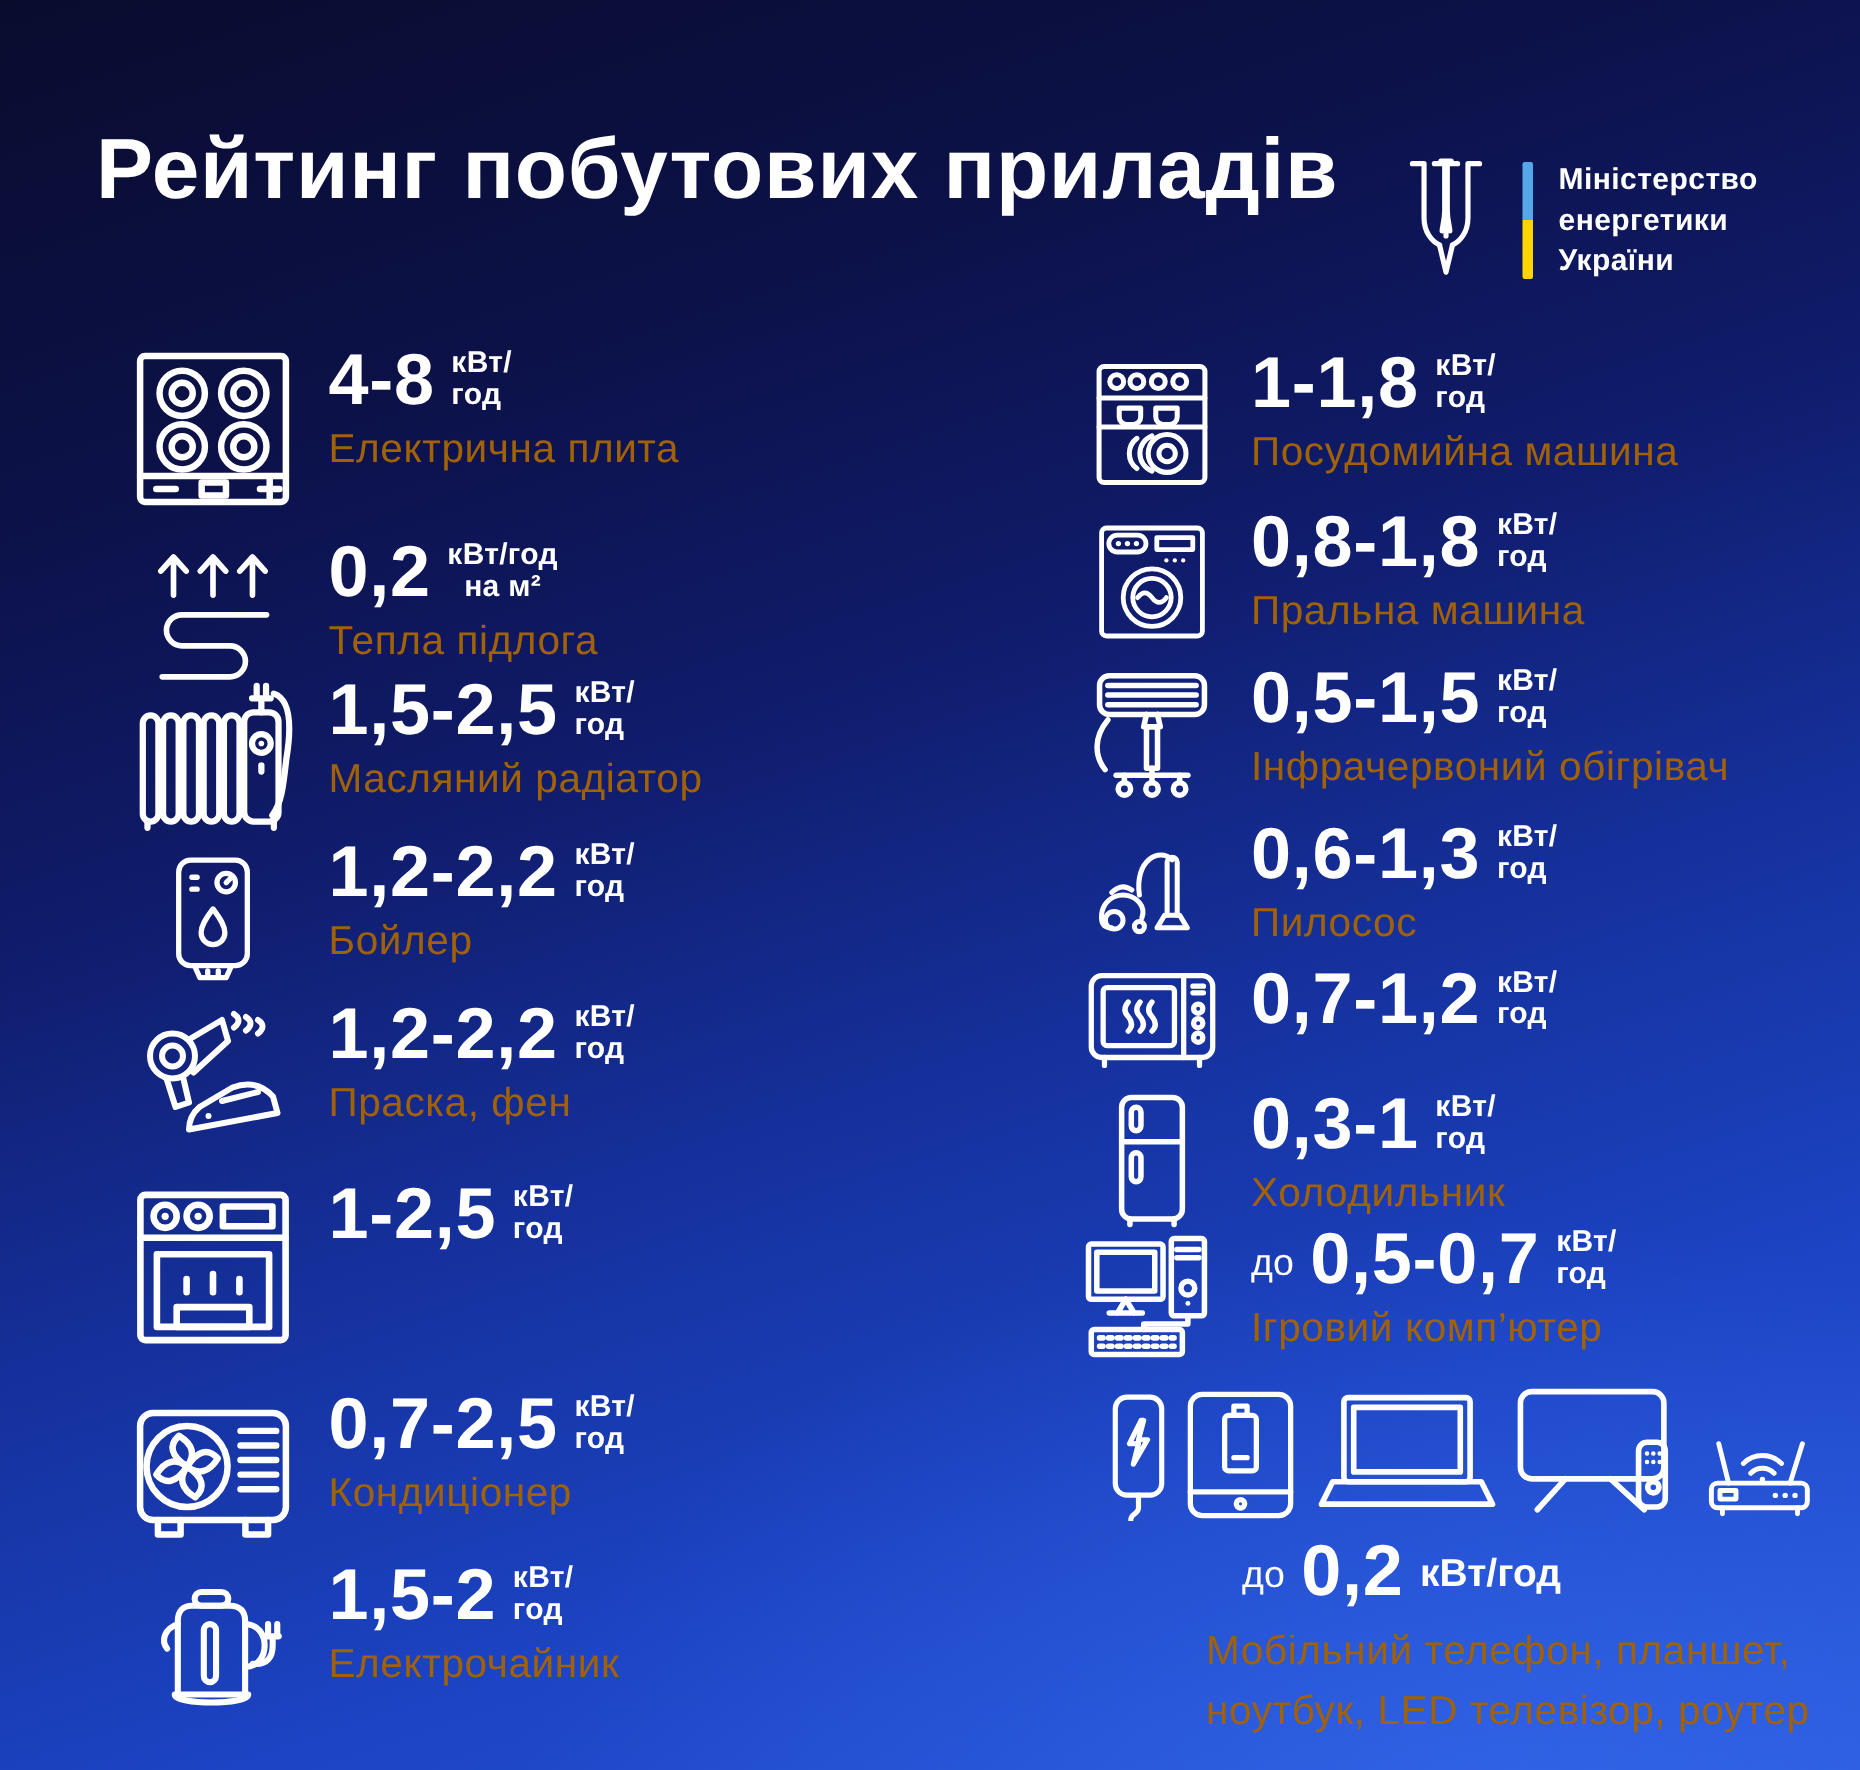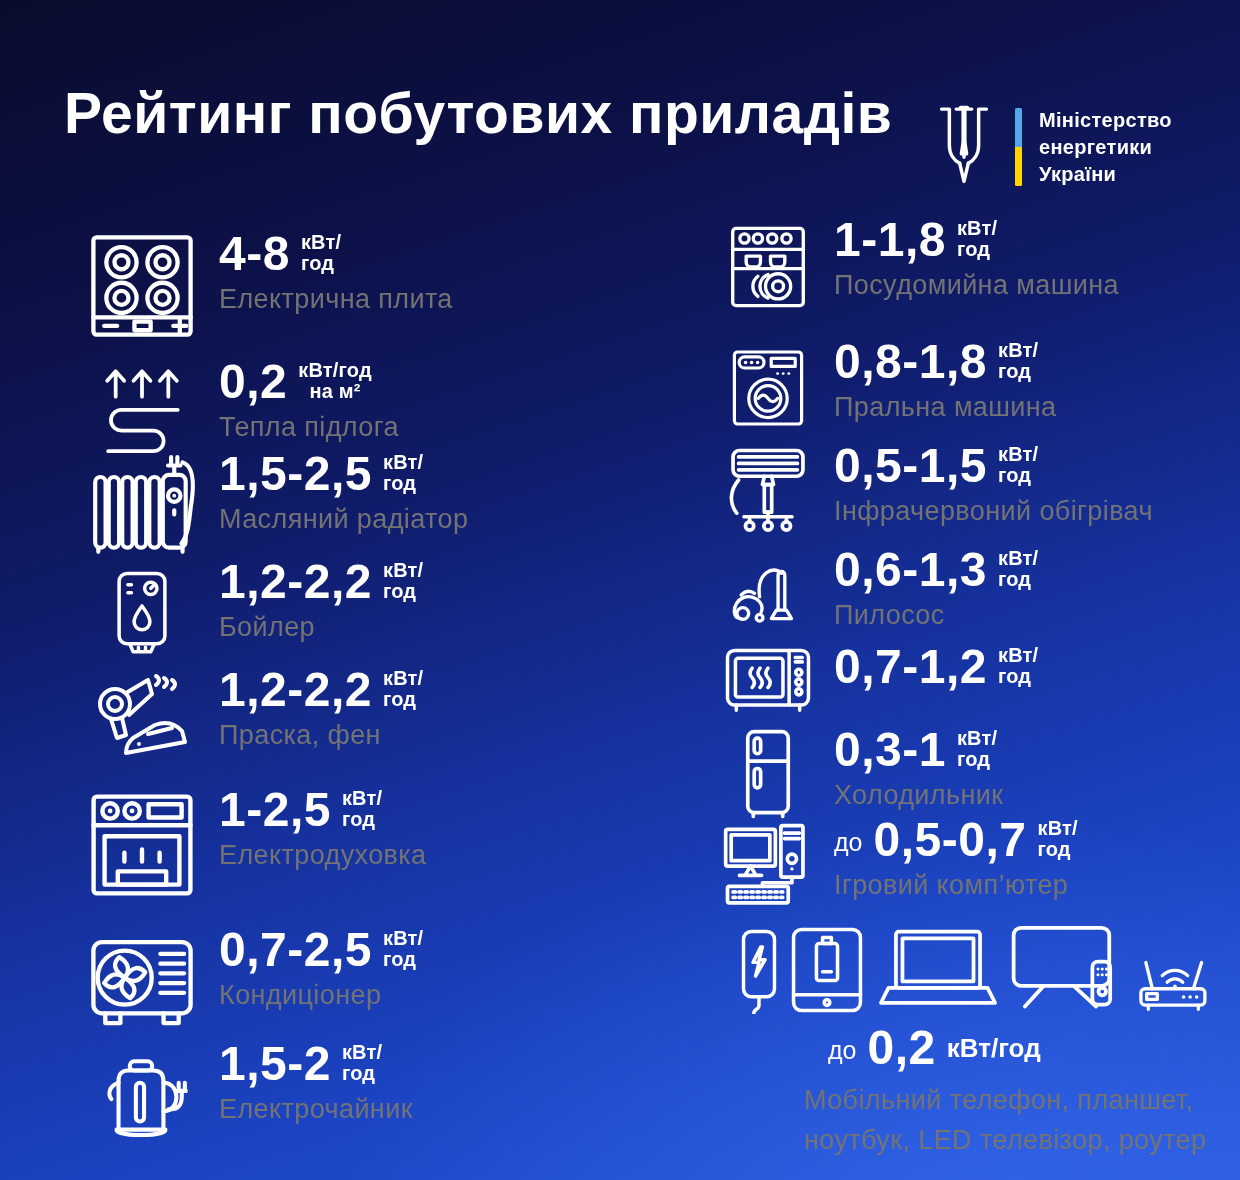--- a/index.html
+++ b/index.html
@@ -17,21 +17,21 @@
   .item{position:absolute;display:flex;align-items:flex-start;gap:20px}
   .iwrap{flex:0 0 auto;display:flex;justify-content:center;align-items:center}
   .col-l .iwrap{width:114px}
   .col-r .iwrap{width:92px}
   .valrow{display:flex;align-items:flex-end;gap:11px}
   .val{font-size:48px;font-weight:800;line-height:.92;letter-spacing:.5px}
   .units{font-size:20px;font-weight:700;line-height:21px;margin-bottom:2px;letter-spacing:.2px;white-space:pre}
   .u-center .units{text-align:center}
   .prefix{font-size:25px;font-weight:400;margin-bottom:5px}
   .inlineunit{font-size:26px;font-weight:700;margin-bottom:6px}
-  .lbl{font-size:27px;font-weight:400;color:#737373;letter-spacing:.4px;margin-top:8px}
+  .lbl{font-size:27px;font-weight:400;color:#a16207;letter-spacing:.4px;margin-top:8px}
   svg.ic{stroke:#fff;fill:none;stroke-width:4;stroke-linecap:round;stroke-linejoin:round;display:block}
   svg.ic .fdot{fill:#fff;stroke:none}
   .dev8{position:absolute;left:740px;top:924px}
   .devrow{display:flex;align-items:flex-end;gap:11px}
   .dev8 .valrow{margin:12px 0 0 88px}
   .dev8 .lbl{margin-left:64px;margin-top:10px;line-height:40px}
 </style>
 </head>
 <body>
 
@@ -184,21 +184,20 @@
       <rect x="16" y="42" width="68" height="44"></rect>
       <path d="M34,57 v8 M50,54 v11 M66,57 v8"></path>
       <rect x="28" y="74" width="44" height="12"></rect>
     </svg>
   </div>
   <div>
     <div class="valrow">
       <span class="val">1-2,5</span>
       <span class="units"><span>кВт/</span><br><span>год</span></span>
     </div>
-    <div class="lbl">Електродуховка</div>
   </div>
 </div>
 
 <div class="item col-l" style="left:85px;top:928px">
   <div class="iwrap">
     <svg class="ic" width="110" height="108" viewBox="0 0 100 100">
       <rect x="5" y="13" width="90" height="66" rx="8"></rect>
       <circle cx="34" cy="46" r="25"></circle>
       <path d="M34,46 q10,-15 19,-5 q-8,13 -19,5"></path>
       <path d="M34,46 q15,10 5,19 q-13,-8 -5,-19"></path>
@@ -231,21 +230,21 @@
   </div>
   <div>
     <div class="valrow">
       <span class="val">1,5-2</span>
       <span class="units"><span>кВт/</span><br><span>год</span></span>
     </div>
     <div class="lbl">Електрочайник</div>
   </div>
 </div>
 
-<div class="item col-r" style="left:722px;top:218px">
+<div class="item col-r" style="left:722px;top:234px">
   <div class="iwrap">
     <svg class="ic" width="84" height="98" viewBox="0 0 100 100">
       <rect x="8" y="4" width="84" height="92" rx="4"></rect>
       <line x1="8" y1="29" x2="92" y2="29"></line>
       <circle cx="22" cy="16" r="5.5"></circle>
         <circle cx="38" cy="16" r="5.5"></circle>
         <circle cx="55" cy="16" r="5.5"></circle>
         <circle cx="72" cy="16" r="5.5"></circle>
       <line x1="8" y1="52" x2="92" y2="52"></line>
       <path d="M24,37 h17 v7 a6,6 0 0 1 -6,6 h-5 a6,6 0 0 1 -6,-6 Z"></path>

